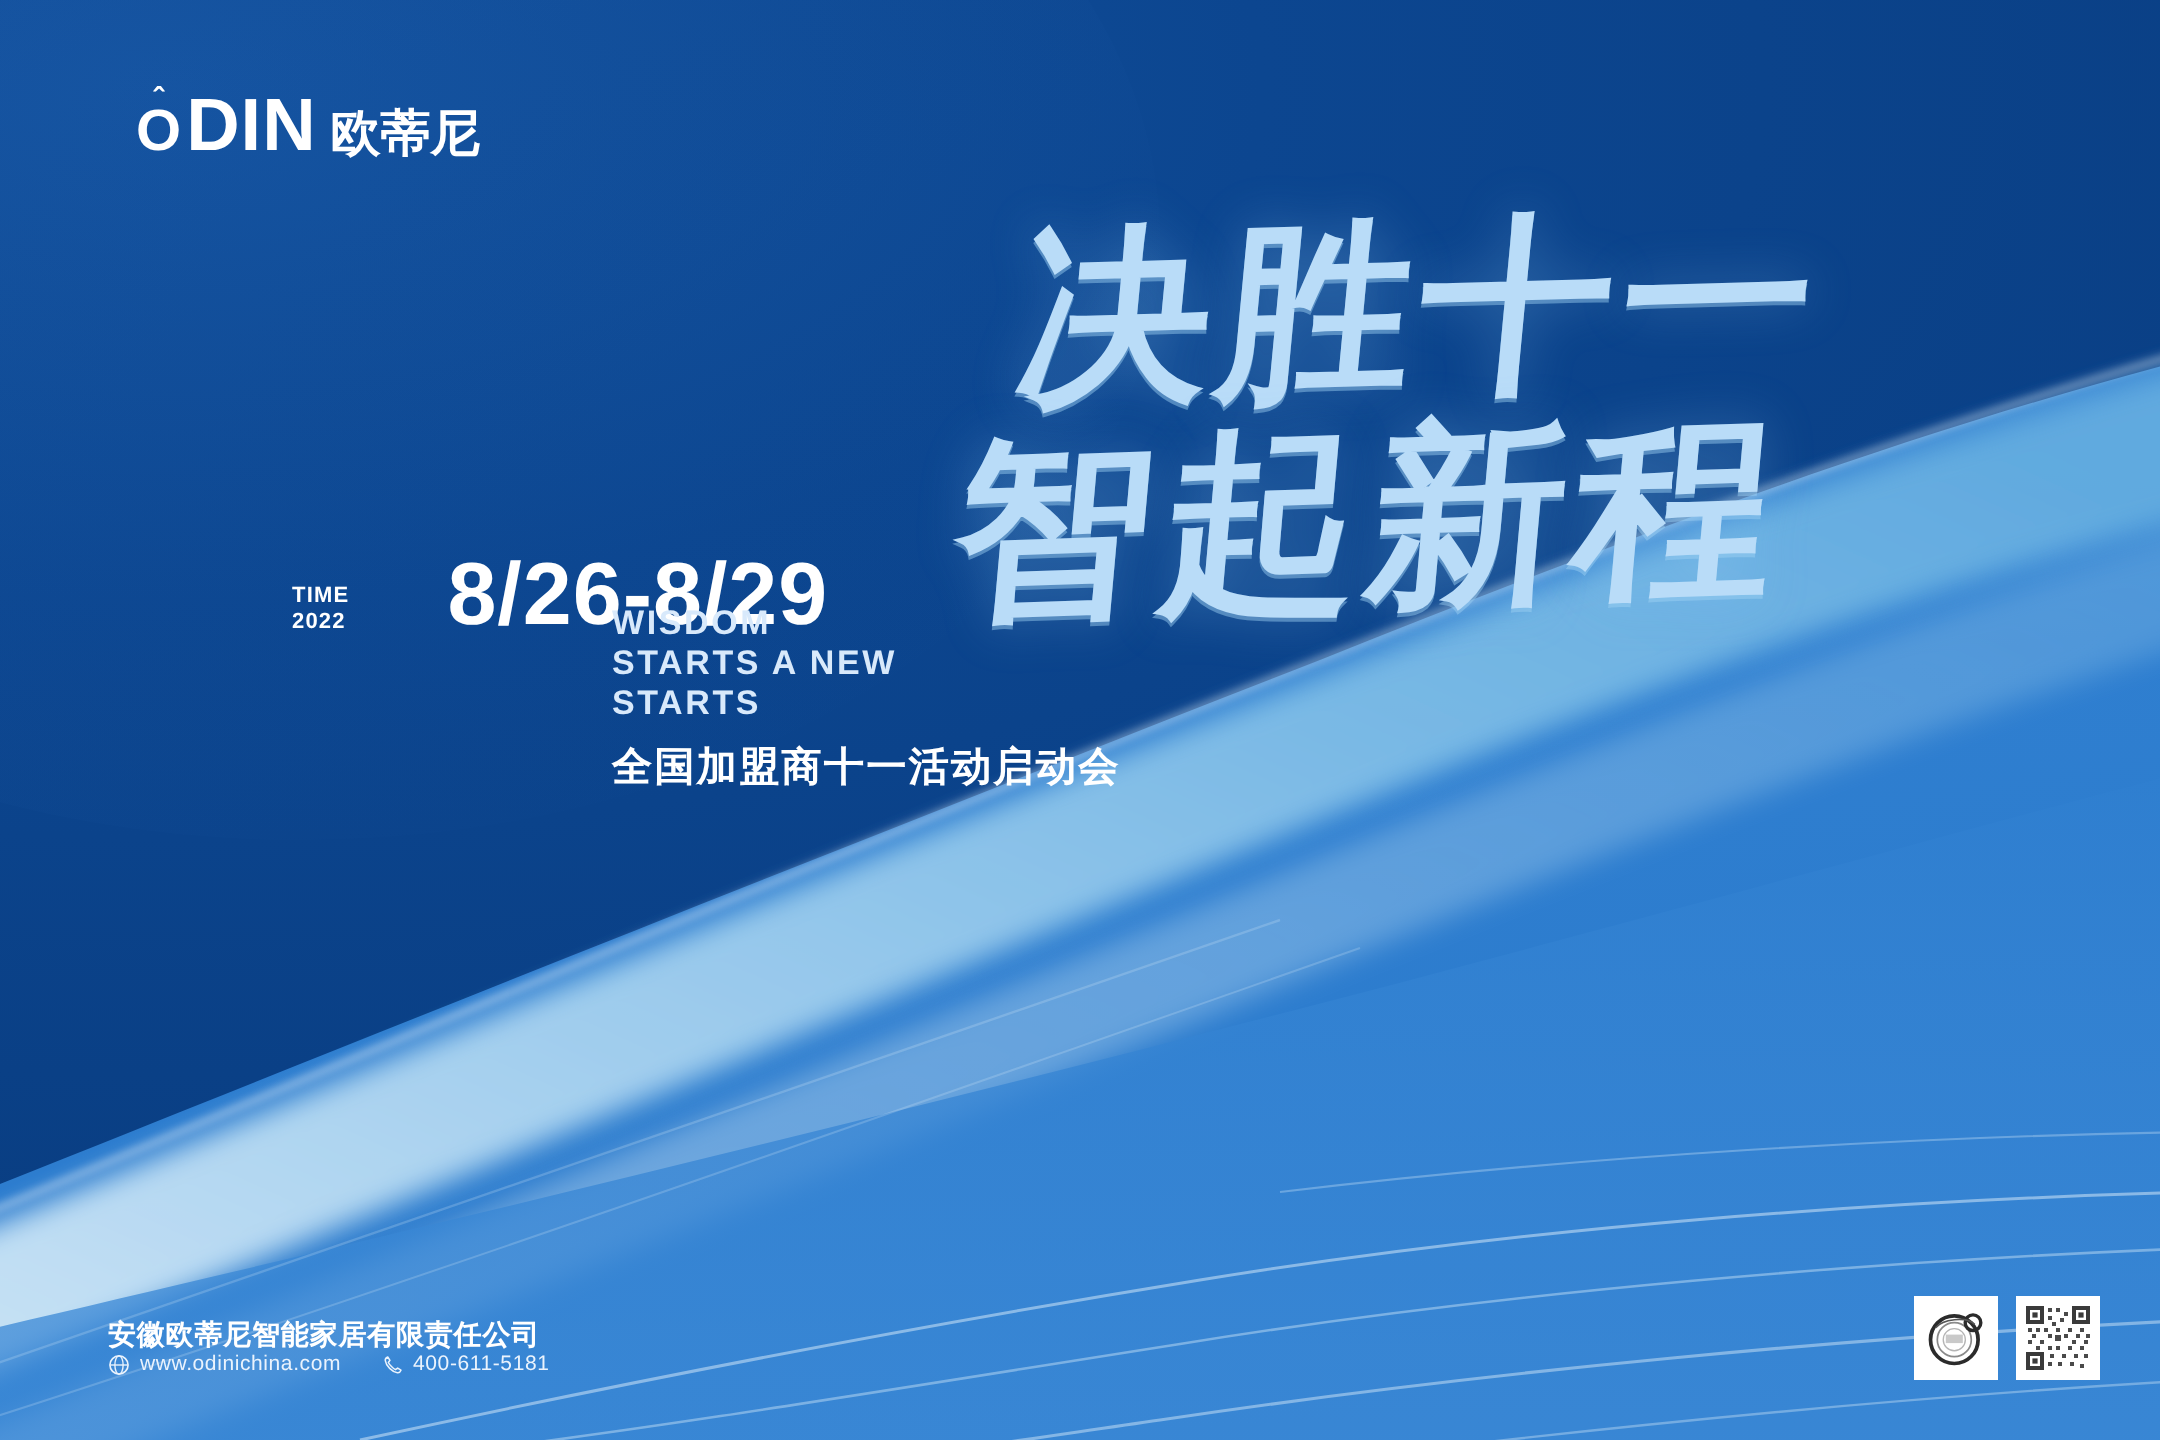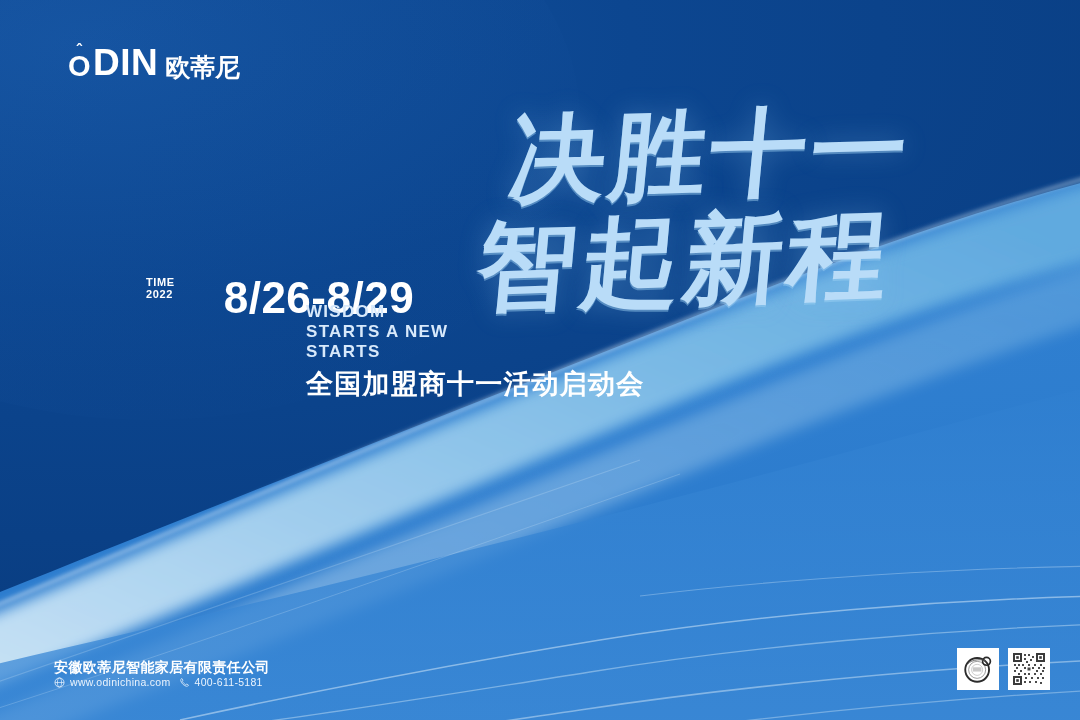--- a/index.html
+++ b/index.html
@@ -105,21 +105,21 @@
     margin-right: 14px;
     font-size: 99px;
   }
 
   
   .date-row {
     position: absolute;
     left: 146px;
     top: 276px;
     display: flex;
-    align-items: flex-start;
+    align-items: flex-end;
     gap: 9px;
     color: #ffffff;
   }
   .date-tag {
     display: flex;
     flex-direction: column;
     justify-content: center;
     line-height: 1.12;
     padding-bottom: 3px;
   }
@@ -147,21 +147,21 @@
     letter-spacing: 1.3px;
     line-height: 20px;
   }
 
   
   .subtitle {
     position: absolute;
     left: 306px;
     top: 368px;
     color: #ffffff;
-    font-size: 27px;
+    font-size: 20px;
     font-weight: 700;
     letter-spacing: 1.2px;
     line-height: 32px;
   }
 
   
   .footer {
     position: absolute;
     left: 54px;
     bottom: 32px;
@@ -170,21 +170,21 @@
   .footer-company {
     font-size: 14px;
     font-weight: 700;
     letter-spacing: 0.4px;
     line-height: 1.1;
     margin-bottom: 1px;
   }
   .footer-contacts {
     display: flex;
     align-items: center;
-    gap: 8px;
+    gap: 20px;
   }
   .contact {
     display: flex;
     align-items: center;
     gap: 5px;
     font-size: 10.5px;
     letter-spacing: 0.3px;
     color: #eaf3fd;
   }
   .contact svg { display: block; }

